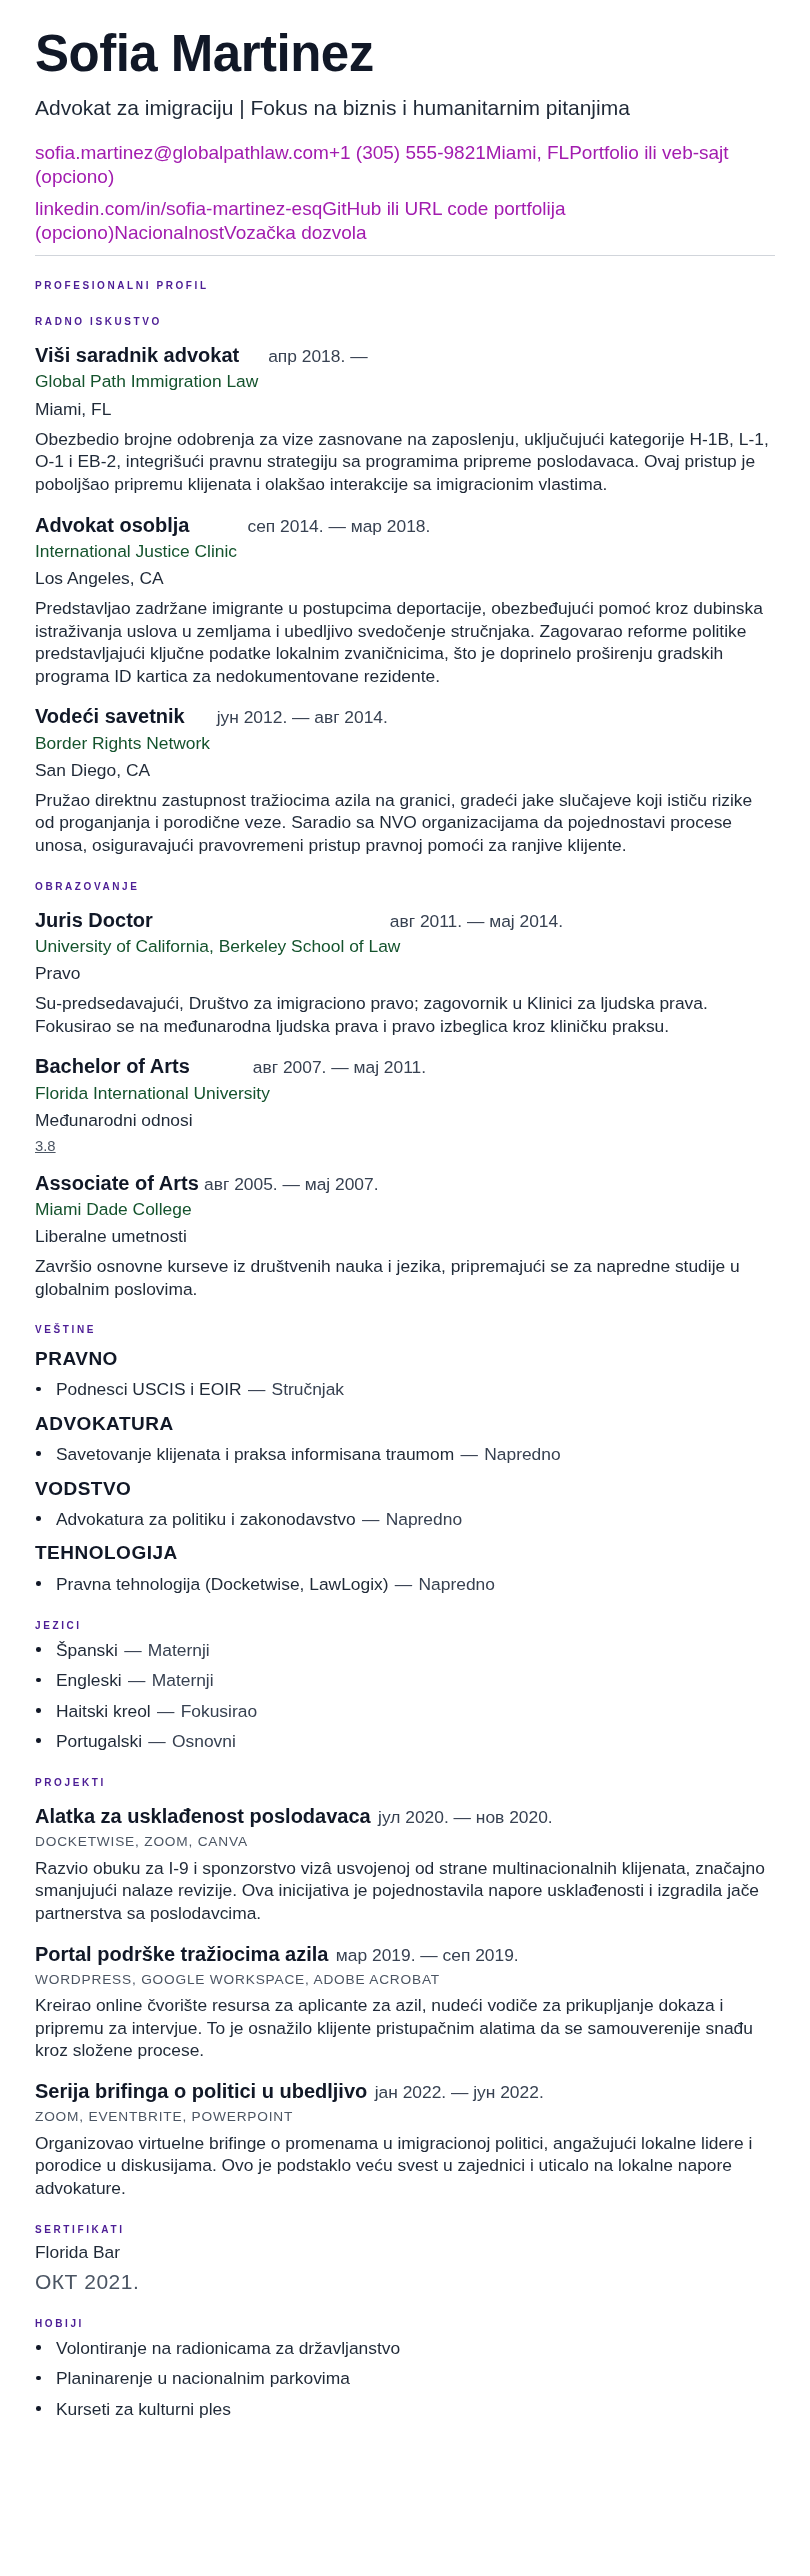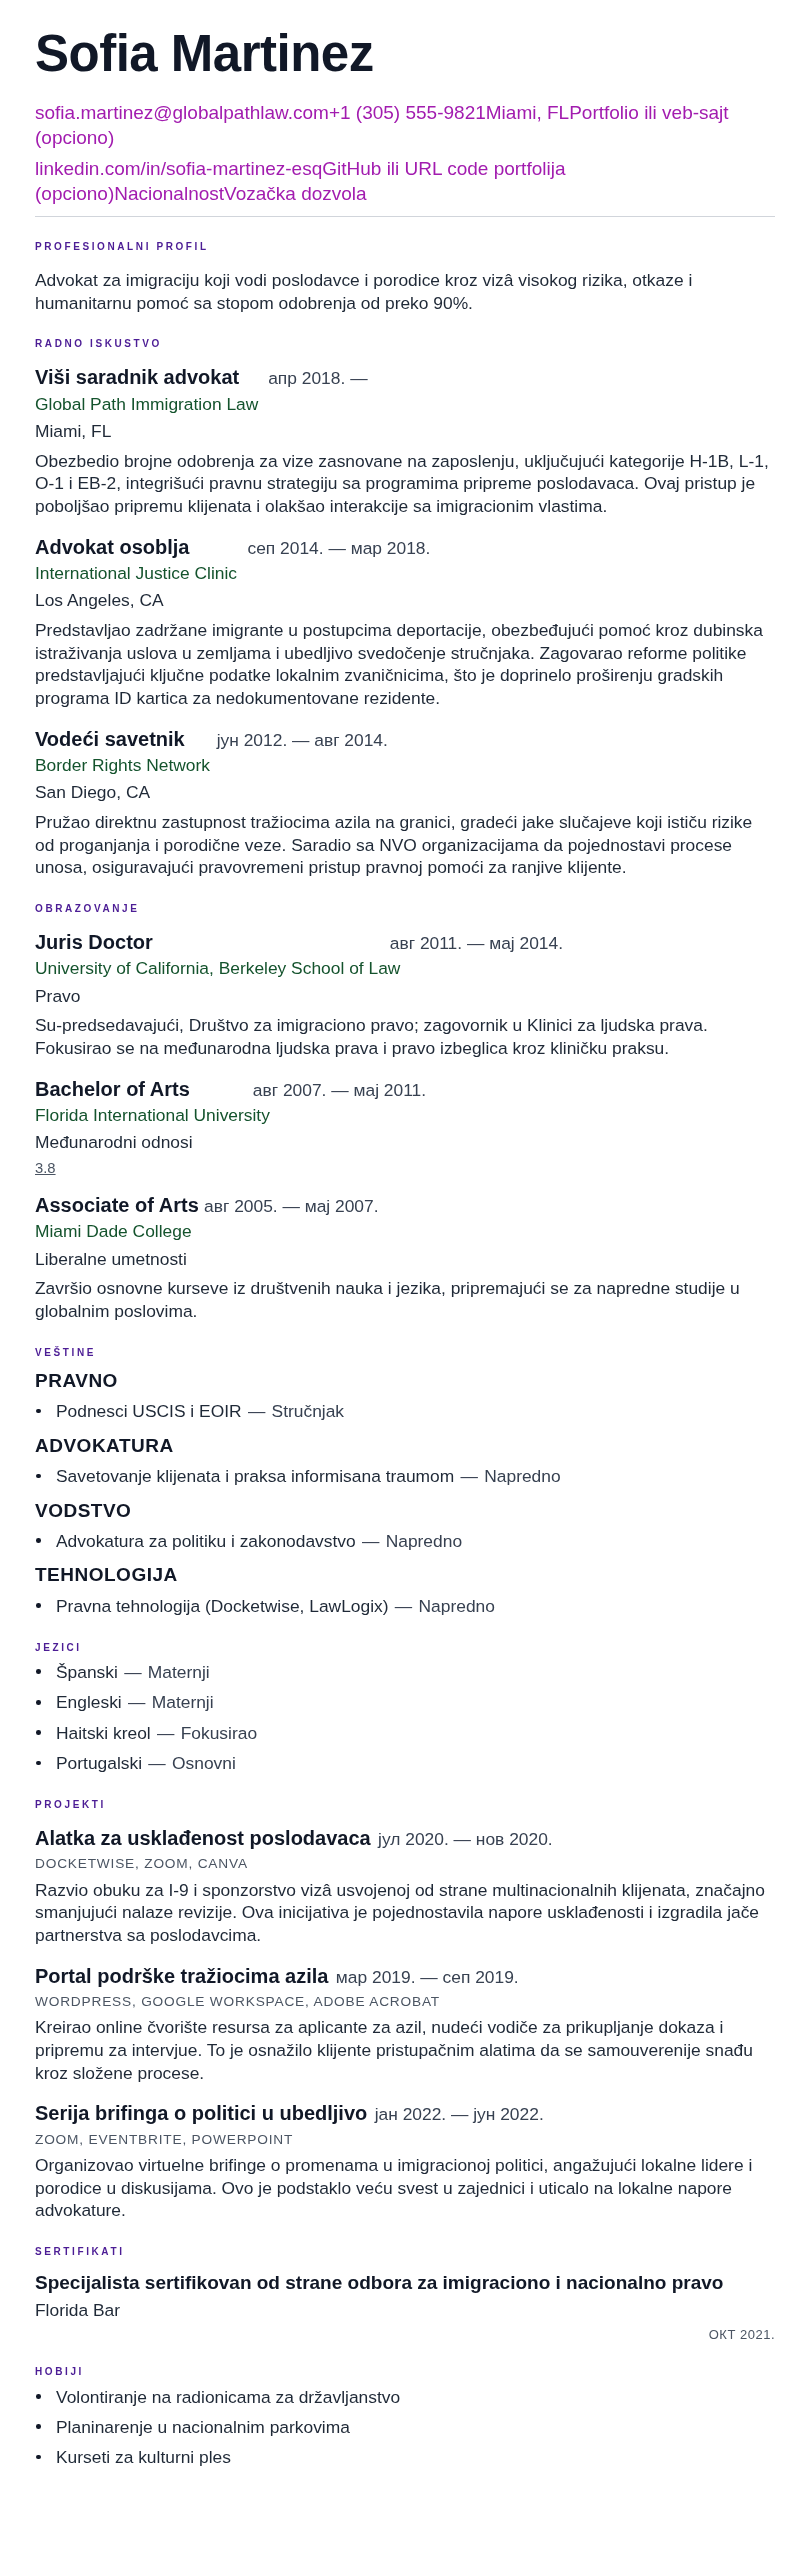--- a/index.html
+++ b/index.html
@@ -49,38 +49,38 @@
   li.bullet-item{position:relative;padding-left:21px;font-size:17.4px;line-height:1.32;margin-top:8.4px;color:#1f2937;}
   li.bullet-item::before{
     content:"";position:absolute;left:1.1px;top:8.4px;width:4.7px;height:4.7px;border-radius:50%;background:#111827;
   }
   .lang-list li.bullet-item, .hobby-list li.bullet-item{margin-top:7.4px;}
   .sep{margin:0 6.3px;color:#374151;}
   .level{color:#374151;}
   
   .cert-title{margin-top:13.7px;font-size:19px;font-weight:700;color:#111827;line-height:1.15;}
   .cert-issuer{margin-top:5.3px;font-size:17.4px;color:#1f2937;line-height:1.28;}
-  .cert-date{margin-top:6.3px;font-size:13px;color:#4b5563;letter-spacing:0.5px;text-align:right;}
+  .cert-date{margin-top:6.3px;font-size:21px;color:#4b5563;letter-spacing:0.5px;}
   .list-block{margin-top:5.3px;}
 </style>
 </head>
 <body>
 
 <div class="page">
 
   <header>
     <div class="name">Sofia Martinez</div>
+    <div class="subtitle">Advokat za imigraciju | Fokus na biznis i humanitarnim pitanjima</div>
     <div class="contact-line first"><span>sofia.martinez@globalpathlaw.com</span><span>+1 (305) 555-9821</span><span>Miami, FL</span><span>Portfolio ili veb-sajt (opciono)</span></div>
     <div class="contact-line second"><span>linkedin.com/in/sofia-martinez-esq</span><span>GitHub ili URL code portfolija (opciono)</span><span>Nacionalnost</span><span>Vozačka dozvola</span></div>
     <hr class="divider">
   </header>
 
   <section class="section">
     <div class="section-heading">PROFESIONALNI PROFIL</div>
-    <p class="profile-text">Advokat za imigraciju koji vodi poslodavce i porodice kroz vizâ visokog rizika, otkaze i humanitarnu pomoć sa stopom odobrenja od preko 90%.</p>
   </section>
 
   <section class="section">
     <div class="section-heading">RADNO ISKUSTVO</div>
 
     <div class="entry exp-0">
       <div class="entry-head">
         <span class="entry-title">Viši saradnik advokat</span>
         <span class="entry-date">апр 2018. —</span>
       </div>
@@ -213,21 +213,20 @@
         <span class="entry-date">јан 2022. — јун 2022.</span>
       </div>
       <div class="entry-tools">ZOOM, EVENTBRITE, POWERPOINT</div>
       <p class="entry-description">Organizovao virtuelne brifinge o promenama u imigracionoj politici, angažujući lokalne lidere i porodice u diskusijama. Ovo je podstaklo veću svest u zajednici i uticalo na lokalne napore advokature.</p>
     </div>
   </section>
 
   <section class="section">
     <div class="section-heading">SERTIFIKATI</div>
     <div>
-      <div class="cert-title">Specijalista sertifikovan od strane odbora za imigraciono i nacionalno pravo</div>
       <div class="cert-issuer">Florida Bar</div>
       <div class="cert-date">ОКТ 2021.</div>
     </div>
   </section>
 
   <section class="section">
     <div class="section-heading">HOBIJI</div>
     <ul class="plain hobby-list list-block">
       <li class="bullet-item">Volontiranje na radionicama za državljanstvo</li>
       <li class="bullet-item">Planinarenje u nacionalnim parkovima</li>

